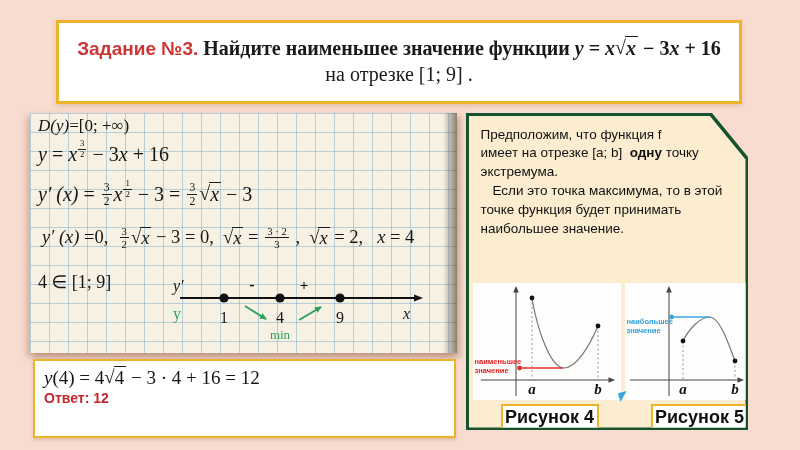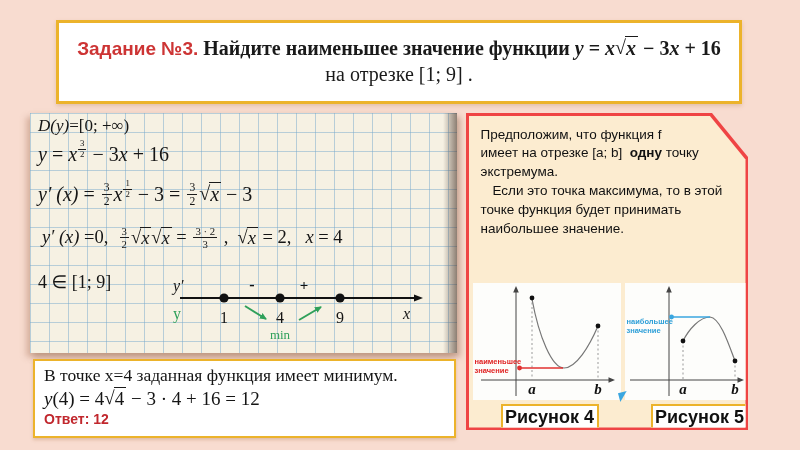--- a/index.html
+++ b/index.html
@@ -37,21 +37,21 @@
   .mathline{position:absolute;display:flex;align-items:center;white-space:nowrap;
             font-family:"Liberation Serif",serif;color:#151515;}
   .ml1{left:8px;top:3px;font-size:17px;}
   .ml2{left:8px;top:30px;font-size:20px;}
   .ml3{left:8px;top:68px;font-size:20px;}
   .ml4{left:12px;top:112px;font-size:18.5px;}
   .ml5{left:8px;top:158px;font-size:18px;}
   .numline{position:absolute;left:135px;top:160px;}
 
   
-  .note{position:absolute;left:466px;top:113px;width:282px;height:317px;background:#ef4444;
+  .note{position:absolute;left:466px;top:113px;width:282px;height:317px;background:#14532d;
         clip-path:polygon(0 0,246px 0,282px 44px,282px 317px,0 317px);}
   .note-inner{position:absolute;left:2.5px;top:2.5px;right:2.5px;bottom:2.5px;background:#fcecd0;
         clip-path:polygon(0 0,241px 0,277px 44px,277px 312px,0 312px);}
   .note-text{position:absolute;left:12px;top:10px;width:254px;font-size:13.5px;line-height:1.4;color:#111;}
   .note-text p{margin:0;}
   .note-text .ind{text-indent:12px;}
 
   .figbox{position:absolute;top:167px;height:117px;background:#fdfdfb;}
   .figbox svg{position:absolute;left:0;top:0;}
   .fig4{left:4px;width:148px;}
@@ -143,20 +143,21 @@
         <span class="mi">y′&nbsp;(x)</span>
         <span class="mr">&nbsp;=0,&nbsp;&nbsp;</span>
         <span class="frac">
           <span class="fn">3</span>
           <span class="fd">2</span>
         </span>
         <span class="sq">
           <span class="rs">√</span>
           <span class="rad mi">x</span>
         </span>
+        <span class="mr">&nbsp;−&nbsp;3&nbsp;=&nbsp;0,&nbsp;&nbsp;</span>
         <span class="sq">
           <span class="rs">√</span>
           <span class="rad mi">x</span>
         </span>
         <span class="mr">&nbsp;=&nbsp;</span>
         <span class="frac">
           <span class="fn">3 · 2</span>
           <span class="fd">3</span>
         </span>
         <span class="mr">&nbsp;,&nbsp;&nbsp;</span>
@@ -245,21 +246,20 @@
       </div>
 
       <span class="cursor"></span>
 
       <div class="caption cap4">Рисунок 4</div>
       <div class="caption cap5">Рисунок 5</div>
     </div>
   </div>
 
   <div class="result-box">
-    <div class="r-text">В точке x=4 заданная функция имеет минимум.</div>
     <div class="r-math">
         <span class="mi">y</span>
         <span class="mr">(4)&nbsp;=&nbsp;4</span>
         <span class="sq">
           <span class="rs">√</span>
           <span class="rad">4</span>
         </span>
         <span class="mr">&nbsp;−&nbsp;3 · 4&nbsp;+&nbsp;16&nbsp;=&nbsp;12</span>
       </div>
     <div class="r-answer">Ответ: 12</div>

